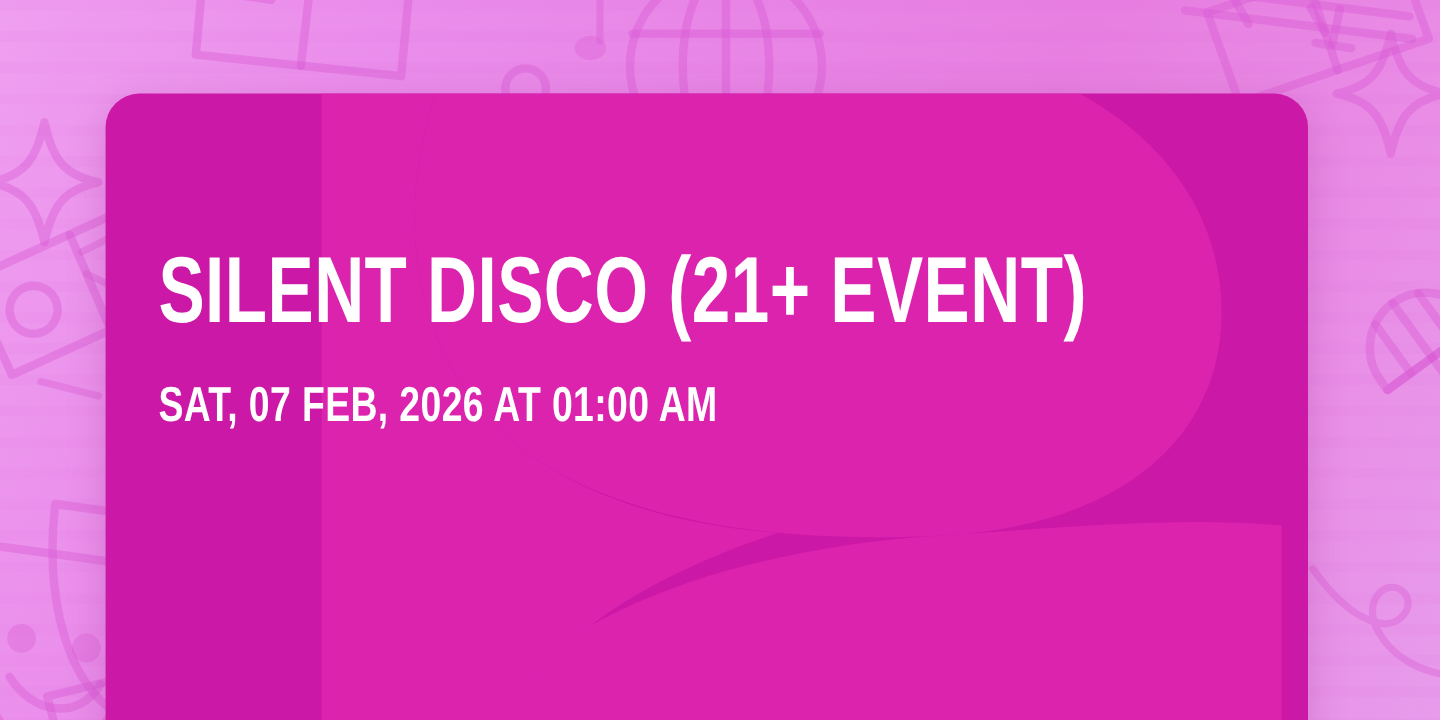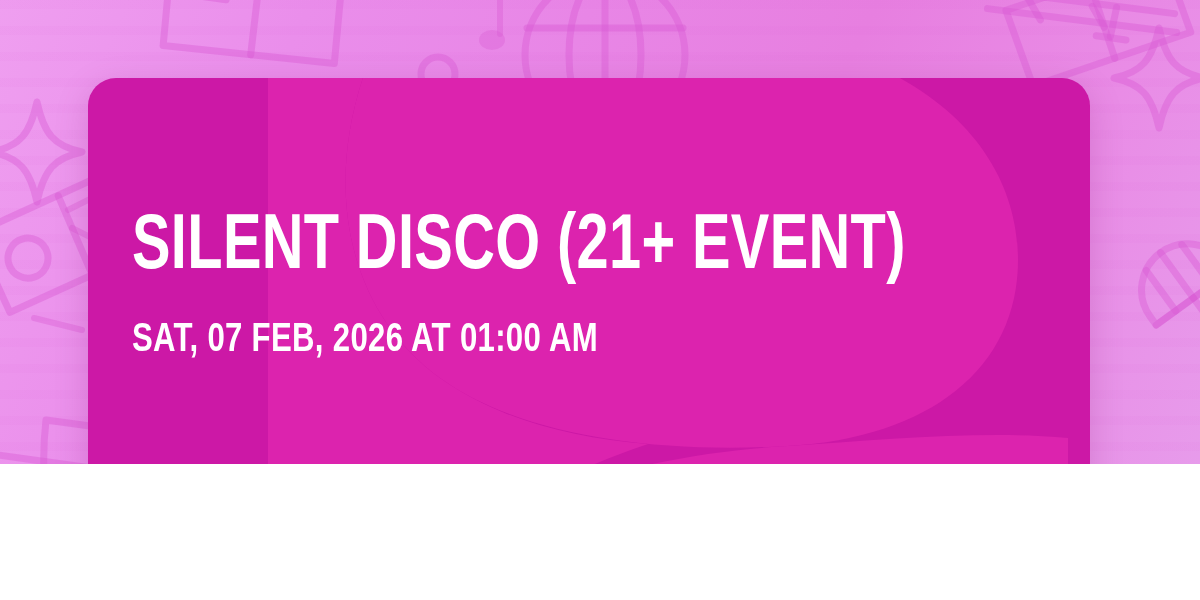--- a/index.html
+++ b/index.html
@@ -9,21 +9,21 @@
   }
 
   body {
     font-family: "Liberation Sans", sans-serif;
   }
 
   
   .event-banner {
     position: relative;
     width: 1200px;
-    height: 464px;
+    height: 600px;
     overflow: hidden;
     background: #404040;
   }
 
   
   .banner-backdrop {
     position: absolute;
     inset: 0;
     background:
       linear-gradient(115deg,

